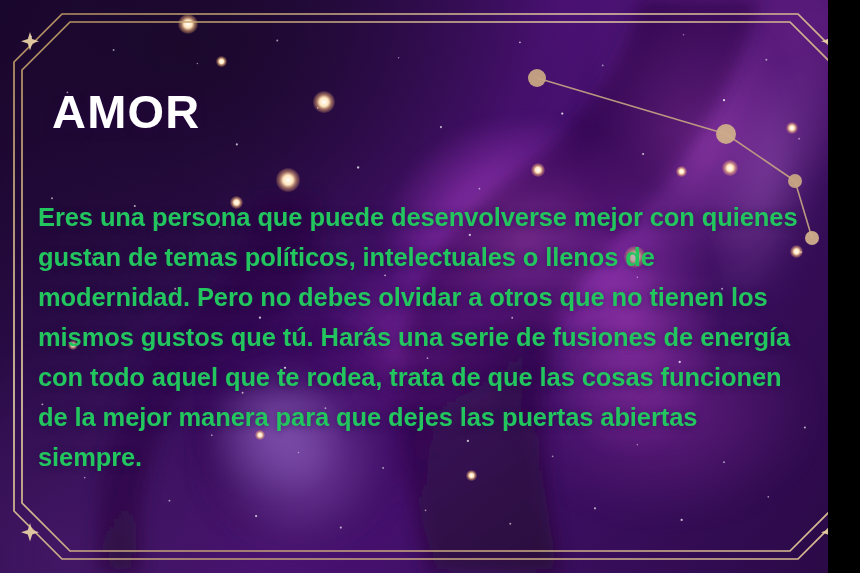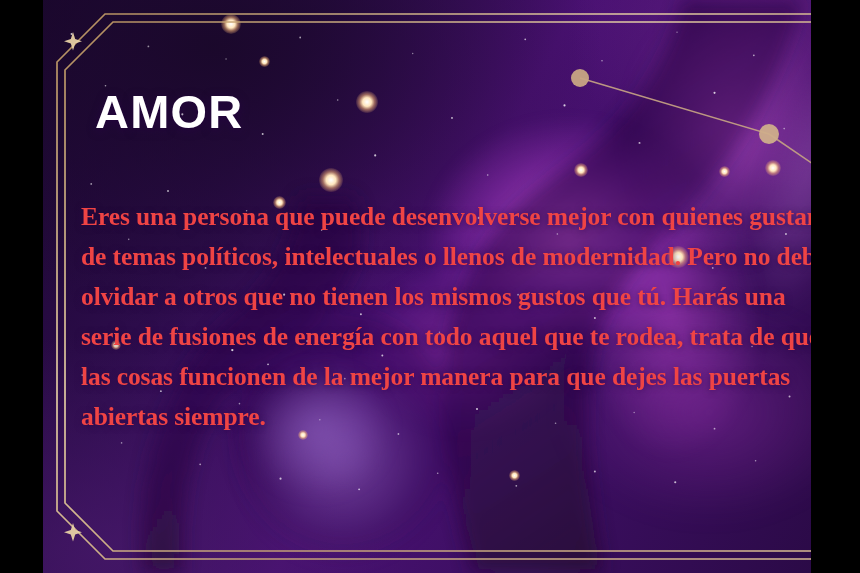--- a/index.html
+++ b/index.html
@@ -1,23 +1,22 @@
 <!DOCTYPE html>
 <html><head>
 <meta charset="utf-8">
 <style>
   html,body{margin:0;padding:0;background:#000;}
   body{font-family:"Liberation Sans",sans-serif;}
 
   .card{
     position:relative;
-    width:768px;height:573px;
+    width:828px;height:573px;
     overflow:hidden;
     background:#2a0d44;
-    margin-left:43px;
   }
 
   
   .sky{
     position:absolute;inset:0;
     background:
       radial-gradient(ellipse 300px 220px at 96% 6%,  rgba(120,40,150,.55), rgba(0,0,0,0) 70%),
       radial-gradient(ellipse 420px 300px at 8% 96%,  rgba(70,25,105,.75), rgba(0,0,0,0) 72%),
       radial-gradient(ellipse 520px 380px at 22% 8%,  rgba(26,8,42,.95),  rgba(0,0,0,0) 75%),
       linear-gradient(118deg,#1b0730 0%,#2d0c4c 26%,#4a1173 50%,#3d0f63 70%,#2b0a47 100%);
@@ -88,24 +87,24 @@
     font-family:"Liberation Sans",sans-serif;
     font-size:47px;
     font-weight:bold;
     color:#ffffff;
     letter-spacing:1.2px;
     line-height:1;
     margin:0 0 62px 14px;
     text-shadow:0 2px 10px rgba(40,0,70,.65);
   }
   .body-text{
-    font-family:Liberation Serif, serif;
+    font-family:Liberation Sans, sans-serif;
     font-size:25.5px;
     font-weight:bold;
-    color:#ef4444;
+    color:#22c55e;
     line-height:40px;
     margin:0;
     width:760px;
     letter-spacing:-0.1px;
     text-shadow:0 1px 7px rgba(40,0,70,.60);
   }
 </style>
 </head>
 <body>
 

